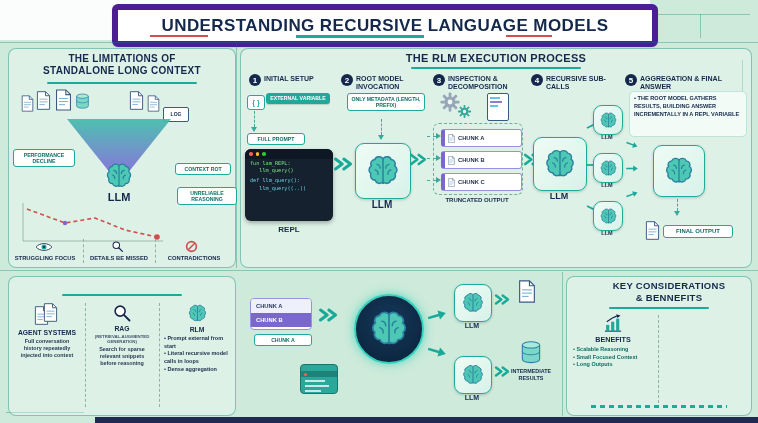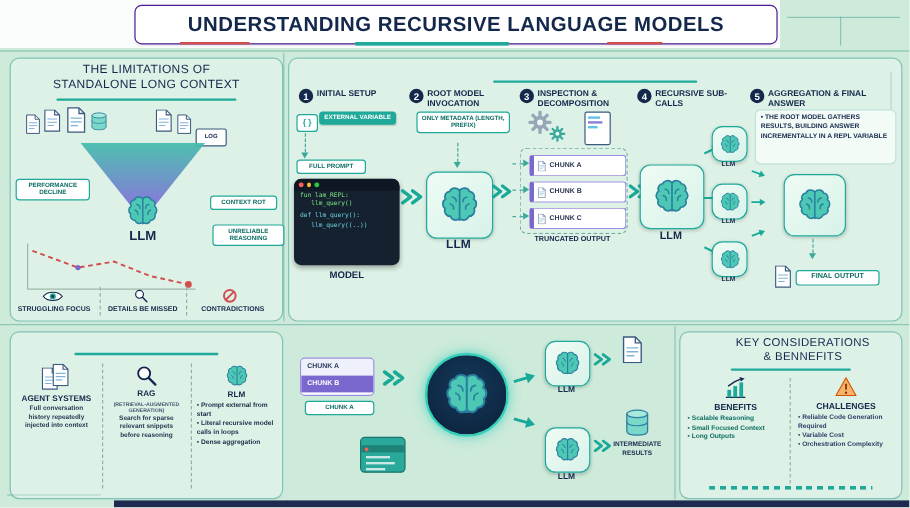--- a/index.html
+++ b/index.html
@@ -1,20 +1,20 @@
 <!DOCTYPE html>
 <html><head>
 <meta charset="utf-8">
 <style>
   html,body{margin:0;padding:0}
   .canvas{position:relative;width:758px;height:423px;background:#cdeada;overflow:hidden;
           font-family:"Liberation Sans",sans-serif;color:#16254d}
   .abs{position:absolute}
   .panel{position:absolute;background:rgba(255,255,255,.32);border:1px solid rgba(18,140,124,.45);border-radius:8px}
-  .ptitle{font-weight:normal;color:#14284c;text-align:center;letter-spacing:.3px}
+  .ptitle{font-weight:bold;color:#14284c;text-align:center;letter-spacing:.3px}
   .pre{white-space:pre-line}
   .uline{position:absolute;background:#1fa99a;height:2px;border-radius:2px}
   .tag{position:absolute;background:#1fa99a;color:#fff;font-size:5.2px;font-weight:bold;
        padding:2px 3px;border-radius:3px;text-align:center;line-height:1.25;box-shadow:0 1px 1px rgba(0,0,0,.15)}
   .tago{position:absolute;background:#fff;color:#0d6e63;border:1px solid #1fa99a;font-size:5.2px;
         font-weight:bold;padding:1.5px 3px;border-radius:3px;text-align:center;line-height:1.25}
   .llmbox{position:absolute;background:linear-gradient(135deg,#effcf5,#d7f2e9);border:1.6px solid #1fa99a;
           border-radius:9px;display:flex;align-items:center;justify-content:center;box-shadow:0 1px 3px rgba(0,0,0,.18)}
   .llmlabel{position:absolute;font-weight:bold;color:#14284c;text-align:center}
   .chunk{position:absolute;background:#fff;border:1px solid #9a8fe0;border-left:4px solid #7b68ce;border-radius:3px;
@@ -111,21 +111,21 @@
 </svg>
 
 <div class="canvas">
 
   <div class="line" style="left:656px;top:14px;width:94px;height:1px"></div>
   <div class="line" style="left:700px;top:14px;width:1px;height:24px"></div>
   <div class="line" style="left:742px;top:60px;width:1px;height:40px"></div>
   <div class="line" style="left:6px;top:412px;width:78px;height:1px"></div>
 
   <div class="abs" style="left:0;top:0;width:650px;height:40px;background:#fafdfb"></div>
-  <div class="abs" style="left:112px;top:4px;width:534px;height:31px;background:#fff;border:1px solid #4c1d95;border-radius:6px;
+  <div class="abs" style="left:112px;top:4px;width:534px;height:31px;background:#fff;border:6px solid #4c1d95;border-radius:6px;
               box-shadow:0 1px 2px rgba(0,0,0,.08);line-height:31px;text-align:center;font-size:17px;font-weight:bold;
               letter-spacing:.4px;color:#14284c">UNDERSTANDING RECURSIVE LANGUAGE MODELS</div>
   <div class="abs" style="left:150px;top:35px;width:58px;height:2px;background:#d24e4e"></div>
   <div class="abs" style="left:296px;top:35px;width:128px;height:2.5px;background:#1fa99a"></div>
   <div class="abs" style="left:506px;top:35px;width:46px;height:2px;background:#d24e4e"></div>
 
   <div class="line" style="left:0;top:42px;width:758px;height:1px"></div>
   <div class="line" style="left:236px;top:44px;width:1px;height:224px"></div>
   <div class="line" style="left:0;top:270px;width:758px;height:1px"></div>
   <div class="line" style="left:562px;top:272px;width:1px;height:144px"></div>
@@ -185,20 +185,21 @@
       </svg>
     <svg class="abs" style="left:176px;top:191px" width="13" height="13">
         <use href="#i-ban"></use>
       </svg>
     <div class="smallcap" style="left:4px;top:206px;width:64px;font-size:5.8px">STRUGGLING FOCUS</div>
     <div class="smallcap" style="left:80px;top:206px;width:60px;font-size:5.8px">DETAILS BE MISSED</div>
     <div class="smallcap" style="left:150px;top:206px;width:70px;font-size:5.8px">CONTRADICTIONS</div>
   </section>
 
   <section class="panel" style="left:240px;top:48px;width:510px;height:218px">
+    <div class="ptitle abs" style="left:0;top:3px;width:510px;font-size:11px">THE RLM EXECUTION PROCESS</div>
     <div class="uline" style="left:170px;top:18px;width:170px"></div>
 
     <div class="stephead" style="left:8px;top:25px;width:84px">
       <div class="num">1</div>
       <div class="steptitle">INITIAL SETUP</div>
     </div>
     <div class="stephead" style="left:100px;top:25px;width:86px">
       <div class="num">2</div>
       <div class="steptitle">ROOT MODEL INVOCATION</div>
     </div>
@@ -225,21 +226,21 @@
       <div class="dotbar">
         <div class="dot" style="background:#ff5f56"></div>
           <div class="dot" style="background:#ffbd2e"></div>
           <div class="dot" style="background:#27c93f"></div>
       </div>
       <div class="code" style="color:#7ee787">fun lam_REPL:
    llm_query()</div>
       <div class="code" style="color:#6ad1e3">def llm_query():
    llm_query((..))</div>
     </div>
-    <div class="smallcap" style="left:4px;top:176px;width:88px;font-size:8px">MODEL</div>
+    <div class="smallcap" style="left:4px;top:176px;width:88px;font-size:8px">REPL</div>
 
     <svg class="abs" style="left:92px;top:108px" width="20" height="14">
         <use href="#i-chev"></use>
       </svg>
 
     <div class="tago" style="left:106px;top:44px;width:70px">ONLY METADATA (LENGTH, PREFIX)</div>
     <div class="dashv" style="left:140px;top:70px;height:16px"></div>
     <div class="tri-down" style="left:137px;top:86px"></div>
     <div class="llmbox" style="left:114px;top:94px;width:54px;height:54px">
       <svg width="36" height="36">
@@ -459,26 +460,17 @@
 
     <div class="col" style="left:2px;top:36px;width:88px">
       <svg width="20" height="20">
           <use href="#i-chart"></use>
         </svg>
       <div class="colname" style="font-size:7.2px">BENEFITS</div>
       <div class="bullets pre" style="width:80px;color:#0f6e63">• Scalable Reasoning
 • Small Focused Context
 • Long Outputs</div>
     </div>
-    <div class="col" style="left:96px;top:36px;width:84px">
-      <svg width="20" height="19">
-          <use href="#i-warn"></use>
-        </svg>
-      <div class="colname" style="font-size:7.2px">CHALLENGES</div>
-      <div class="bullets pre" style="width:80px;color:#33406b">• Reliable Code Generation Required
-• Variable Cost
-• Orchestration Complexity</div>
-    </div>
     <div class="abs" style="left:24px;top:128px;width:136px;height:3px;background:repeating-linear-gradient(90deg,#1fa99a 0 5px,transparent 5px 9px)"></div>
   </section>
 
   <div class="abs" style="left:95px;top:417px;width:663px;height:6px;background:#1e2a4f"></div>
 </div>
 
 </body></html>

